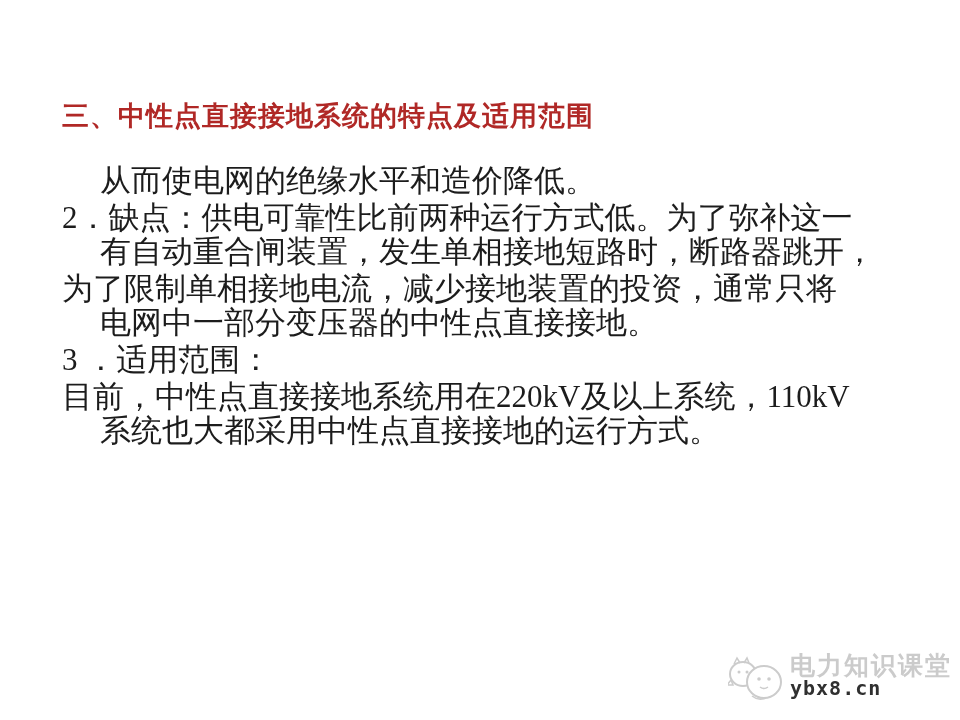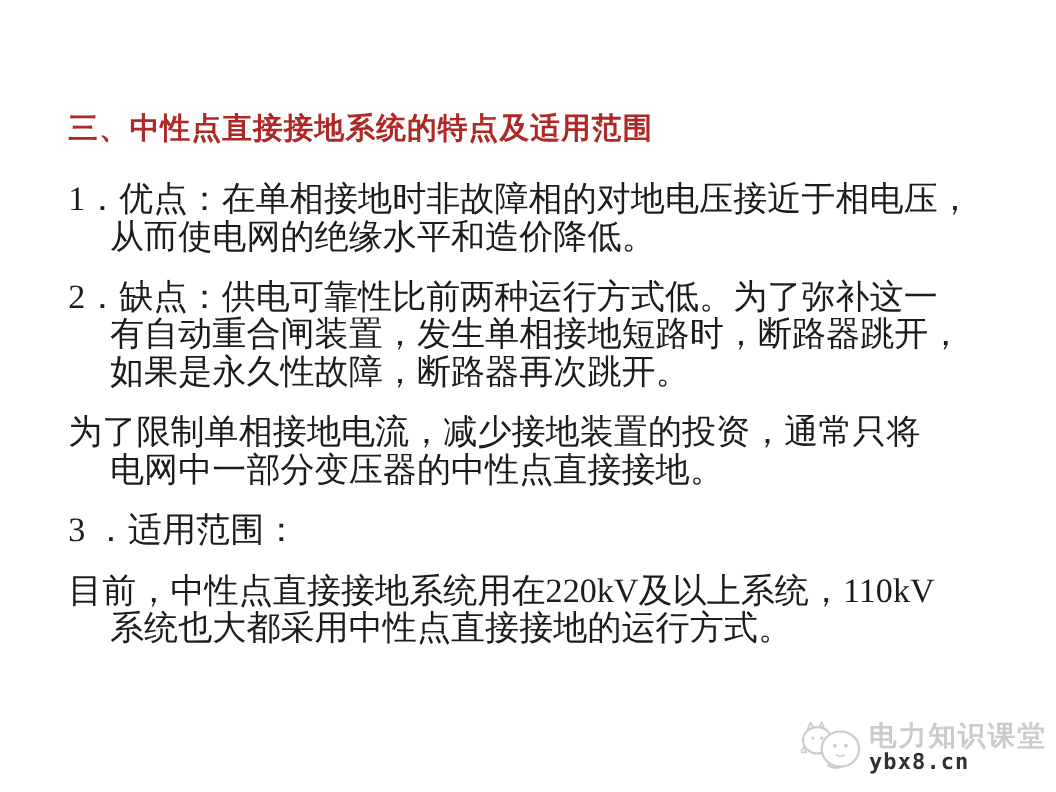--- a/index.html
+++ b/index.html
@@ -27,27 +27,26 @@
     position:absolute;
     left:62px; top:164px;
     width:868px;
     font-size:31px;
     line-height:34px;
     color:#1c1c1c;
     letter-spacing:0px;
   }
   .line { white-space:nowrap; }
   .line.indent { padding-left:38px; }
-  .line.para { margin-top:21px; }
+  .line.para { margin-top:3px; }
 
   .watermark {
     position:absolute;
     right:8px; bottom:12px;
     display:flex;
-    align-items:center;
   }
   .wm-icon { flex:0 0 auto; margin-right:4px; }
   .wm-col { display:flex; flex-direction:column; }
   .wm-brand {
     font-family:"Liberation Sans","DejaVu Sans",sans-serif;
     font-size:25px;
     font-weight:bold;
     color:#cbcbcb;
     letter-spacing:2px;
     line-height:26px;
@@ -65,25 +64,23 @@
   }
 </style>
 </head>
 <body>
 
 <div class="slide">
 
   <div class="title">三、中性点直接接地系统的特点及适用范围</div>
 
   <div class="body-text">
-    <div class="line">1．优点：在单相接地时非故障相的对地电压接近于相电压，</div>
     <div class="line indent">从而使电网的绝缘水平和造价降低。</div>
     <div class="line para">2．缺点：供电可靠性比前两种运行方式低。为了弥补这一</div>
     <div class="line indent">有自动重合闸装置，发生单相接地短路时，断路器跳开，</div>
-    <div class="line indent">如果是永久性故障，断路器再次跳开。</div>
     <div class="line para">为了限制单相接地电流，减少接地装置的投资，通常只将</div>
     <div class="line indent">电网中一部分变压器的中性点直接接地。</div>
     <div class="line para">3 ．适用范围：</div>
     <div class="line para">目前，中性点直接接地系统用在220kV及以上系统，110kV</div>
     <div class="line indent">系统也大都采用中性点直接接地的运行方式。</div>
   </div>
 
   <div class="watermark">
     <span class="wm-icon">
       <svg width="58" height="52" viewBox="0 0 58 52" fill="none">

